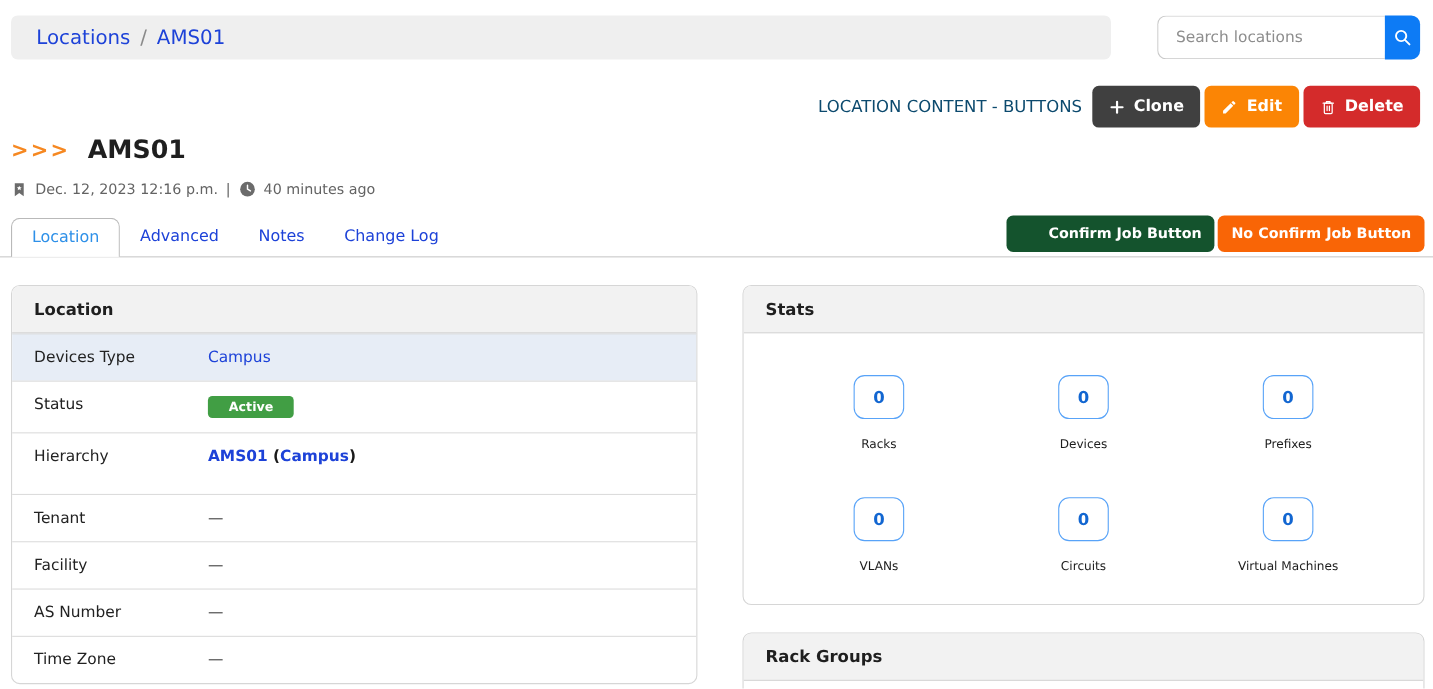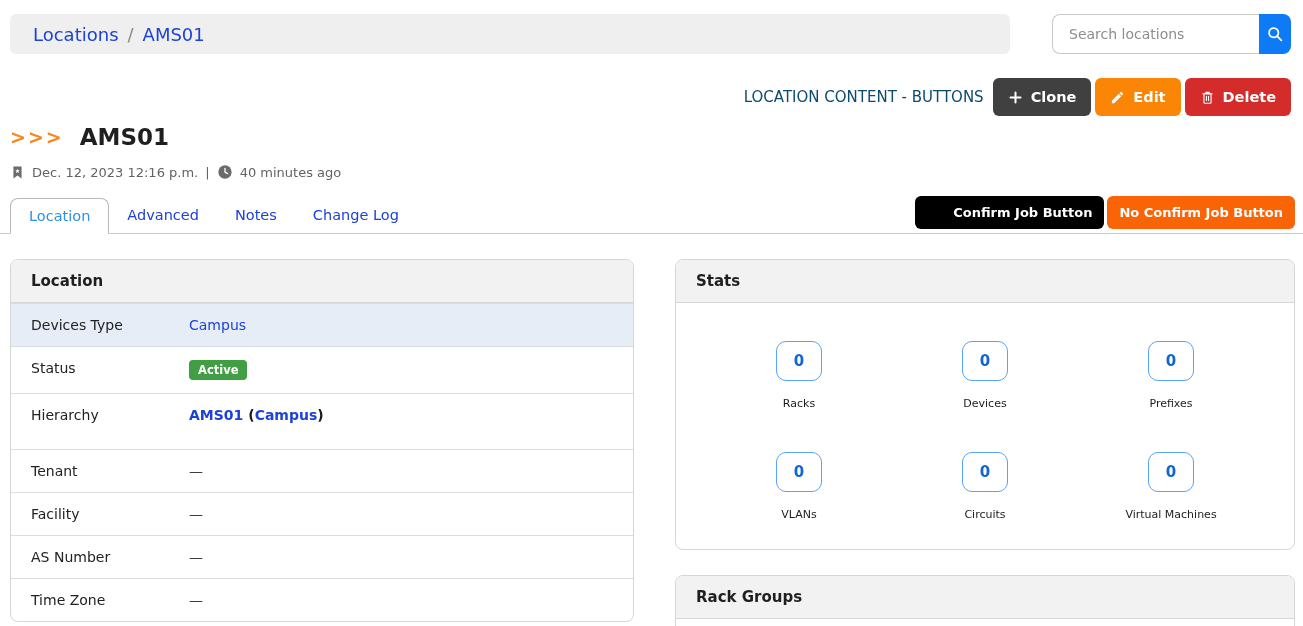--- a/index.html
+++ b/index.html
@@ -40,21 +40,21 @@
   .tabbar { display: flex; align-items: flex-end; margin: 16px 0 0 0; padding: 0 8px 0 10px;
             border-bottom: 1px solid #c9c9c9; }
   .tabs { display: flex; }
   .tab { padding: 9px 18px; color: #1d42d8; font-size: 14.5px; cursor: pointer; }
   .tab.active { background: #fff; color: #2e90e8; border: 1px solid #b9b9b9; border-bottom: 1px solid #fff;
                 margin-bottom: -1px; border-radius: 8px 8px 0 0; }
   .tab-spacer { flex: 1; }
   .job-buttons { display: flex; gap: 3px; margin-bottom: 4px; }
   .job-btn { border: none; border-radius: 6px; color: #fff; font-weight: bold; font-size: 13px;
              padding: 9px 12px; cursor: pointer; font-family: inherit; }
-  .job-btn.confirm { background: #000000; padding-left: 38px; }
+  .job-btn.confirm { background: #14532d; padding-left: 38px; }
   .job-btn.no-confirm { background: #f96506; }
 
   
   .content { display: flex; align-items: flex-start; gap: 41px; margin: 25px 8px 0 10px; }
   .col-left { width: 624px; flex: none; }
   .col-right { flex: 1; }
 
   .panel { border: 1px solid #d6d6d6; border-radius: 8px; background: #fff; overflow: hidden; }
   .panel-header { background: #f2f2f2; border-bottom: 1px solid #d6d6d6; padding: 12px 20px;
                   font-weight: bold; font-size: 15px; color: #1f1f1f; }
@@ -64,21 +64,21 @@
               font-size: 14px; }
   .attr-row:first-of-type { border-top: none; }
   .attr-row.highlight { background: #e7edf6; }
   .attr-row.tall { padding-bottom: 26px; }
   .attr-label { width: 158px; flex: none; color: #222; }
   .attr-value { flex: 1; color: #3c3c3c; }
   .attr-value a { color: #1d42d8; text-decoration: none; cursor: pointer; }
   .attr-value .strong, .attr-value .strong a { font-weight: bold; color: #1a1a1a; }
   .attr-value .strong a { color: #1d42d8; }
   .badge { display: inline-block; background: #419e44; color: #fff; font-size: 11.5px; font-weight: bold;
-           padding: 3px 9px; border-radius: 4px; cursor: pointer; }
+           padding: 3px 19px; border-radius: 4px; cursor: pointer; }
 
   
   .stats-body { display: grid; grid-template-columns: repeat(3, 1fr); row-gap: 42px;
                 padding: 38px 30px 28px 30px; }
   .stat-cell { display: flex; flex-direction: column; align-items: center; }
   .stat-count { min-width: 46px; height: 40px; padding: 0 12px; background: #fff;
                 border: 1px solid #58a3f8; border-radius: 10px; color: #1266d1; font-weight: bold;
                 font-size: 15px; display: flex; align-items: center; justify-content: center;
                 cursor: pointer; font-family: inherit; }
   .stat-label { margin-top: 16px; font-size: 11px; color: #1c1c1c; }

